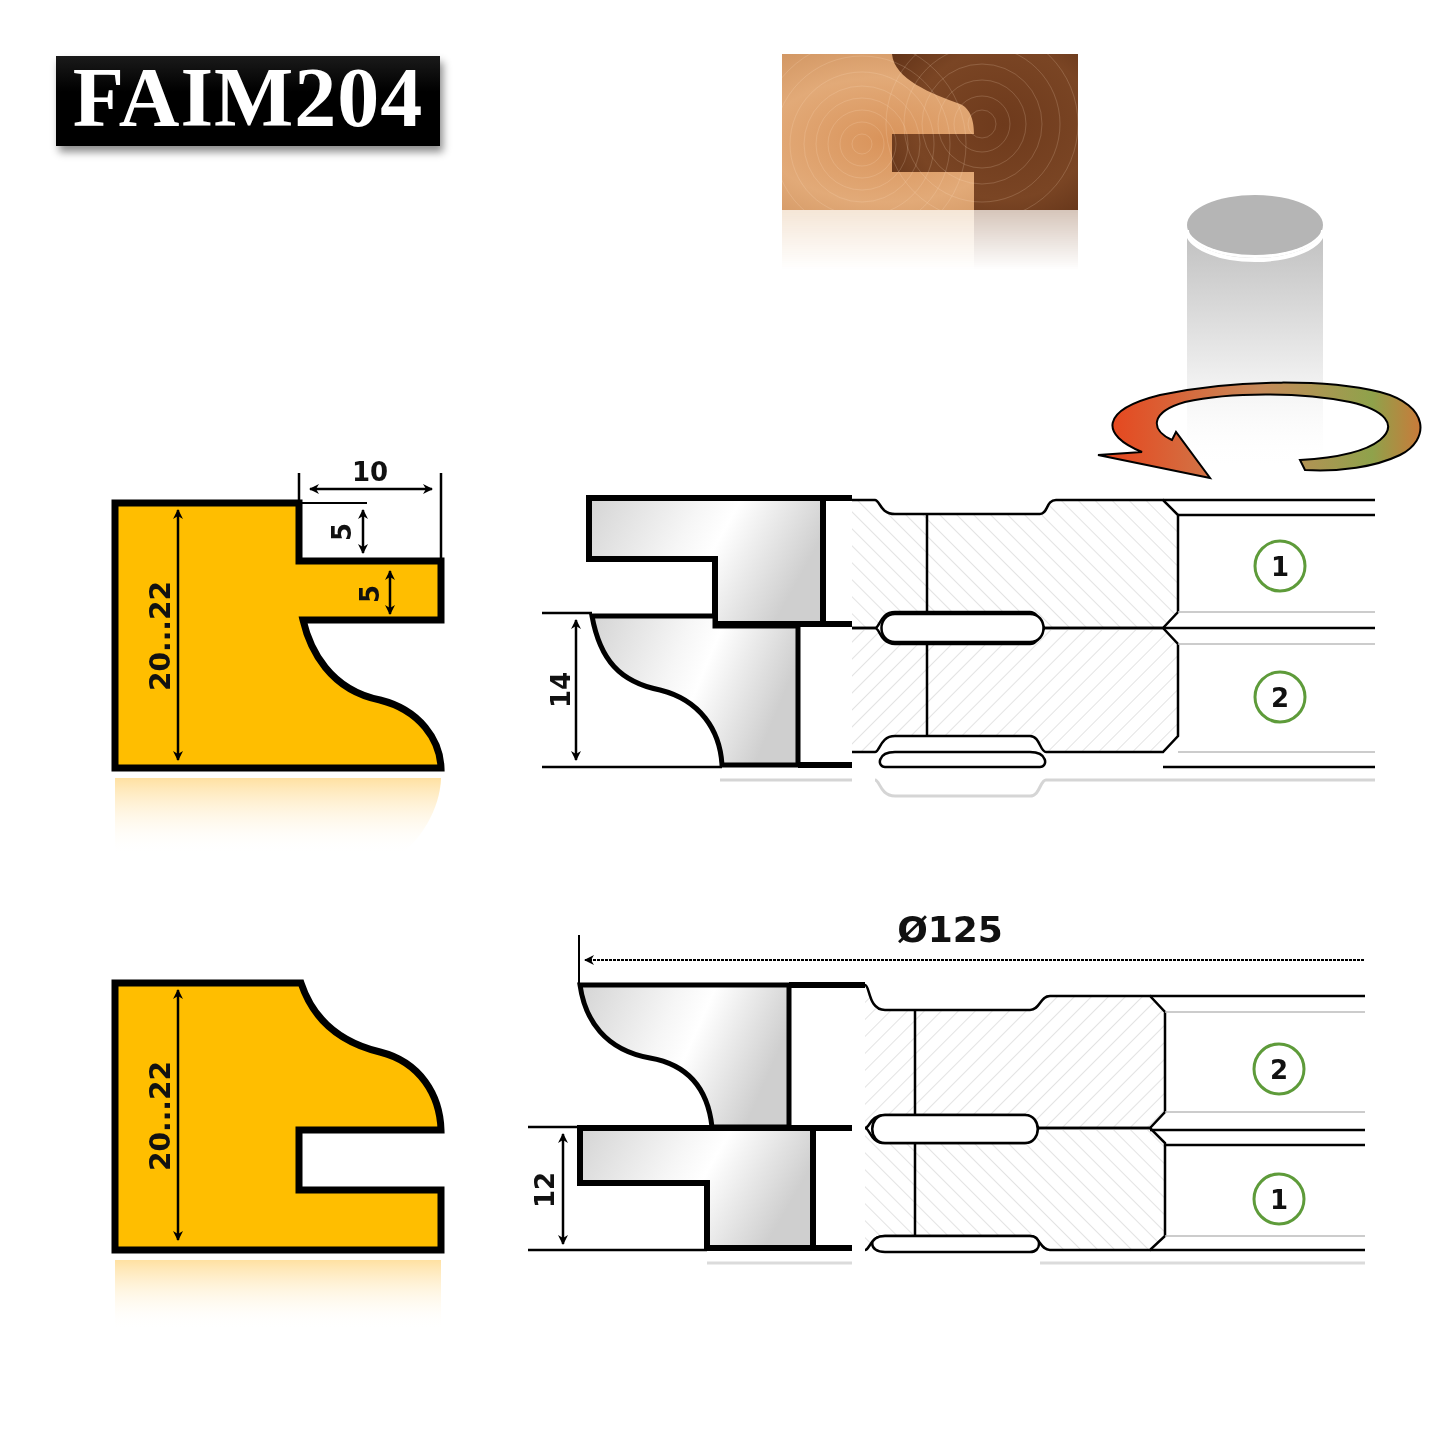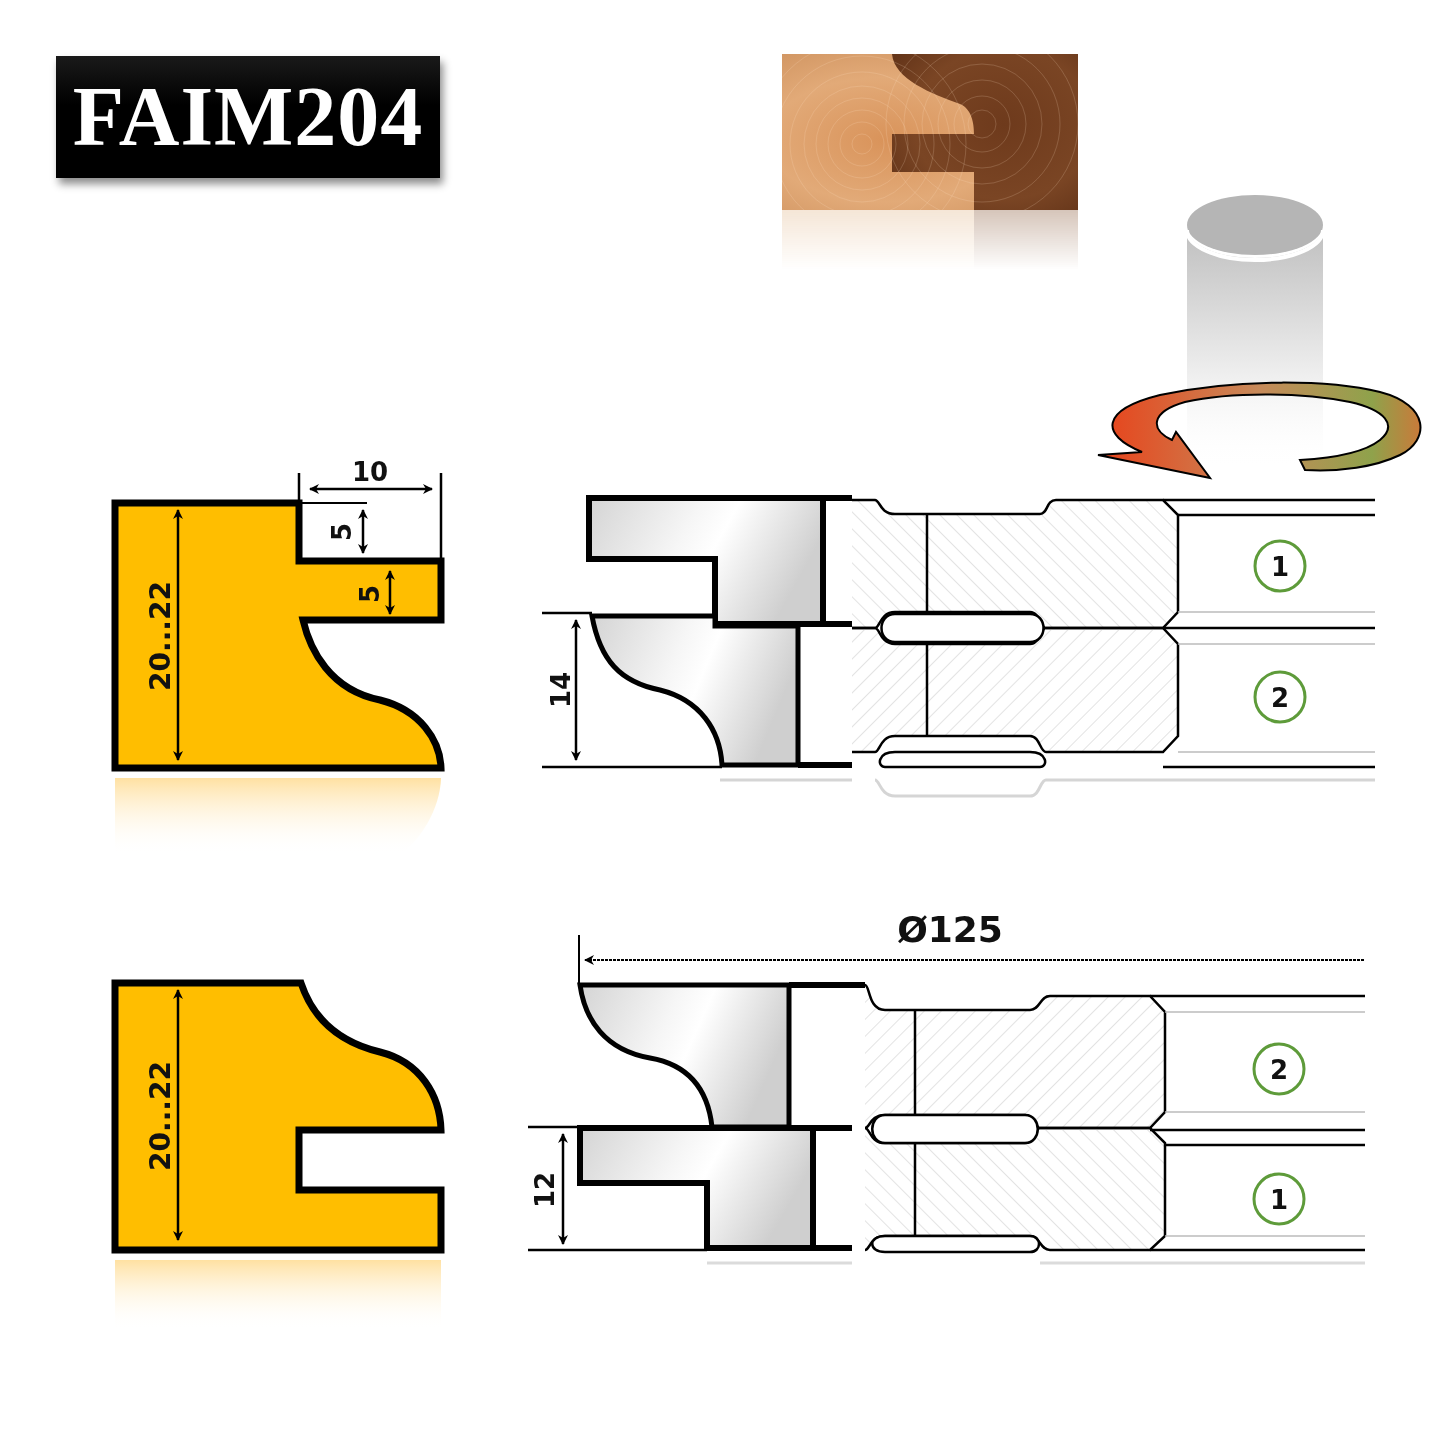--- a/index.html
+++ b/index.html
@@ -1,17 +1,17 @@
 <!DOCTYPE html>
 <html><head>
 <meta charset="utf-8">
 <style>
   html,body{margin:0;padding:0;background:#ffffff;}
   body{width:1445px;height:1445px;position:relative;overflow:hidden;font-family:"DejaVu Sans",sans-serif;}
-  .title-box{position:absolute;left:56px;top:56px;width:384px;height:122px;background:linear-gradient(#1a1a1a,#000 40%,#000);box-shadow:3px 6px 8px rgba(0,0,0,0.45);display:flex;align-items:center;justify-content:center;}
+  .title-box{position:absolute;left:56px;top:56px;width:384px;height:90px;background:linear-gradient(#1a1a1a,#000 40%,#000);box-shadow:3px 6px 8px rgba(0,0,0,0.45);display:flex;justify-content:center;}
   .title-text{font-family:"Liberation Serif","DejaVu Serif",serif;font-weight:bold;color:#fff;font-size:84px;letter-spacing:1px;line-height:1;}
   .wood{position:absolute;left:782px;top:54px;width:296px;height:156px;overflow:hidden;}
   .wood-reflect{position:absolute;left:782px;top:210px;width:296px;height:60px;overflow:hidden;opacity:0.35;-webkit-mask-image:linear-gradient(#000,transparent);mask-image:linear-gradient(#000,transparent);}
   svg{position:absolute;left:0;top:0;}
   .label{font-family:"DejaVu Sans",sans-serif;font-weight:bold;fill:#111;}
   .diam{font-family:"DejaVu Sans",sans-serif;font-weight:bold;fill:#111;}
   .circ-num{font-family:"DejaVu Sans",sans-serif;font-weight:bold;fill:#111;}
 </style>
 </head>
 <body>

